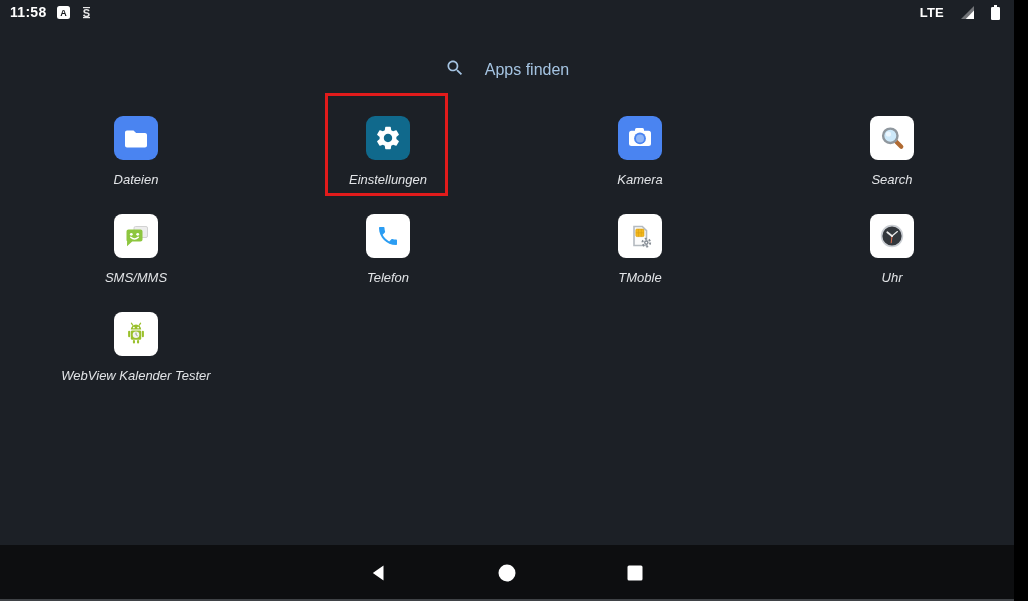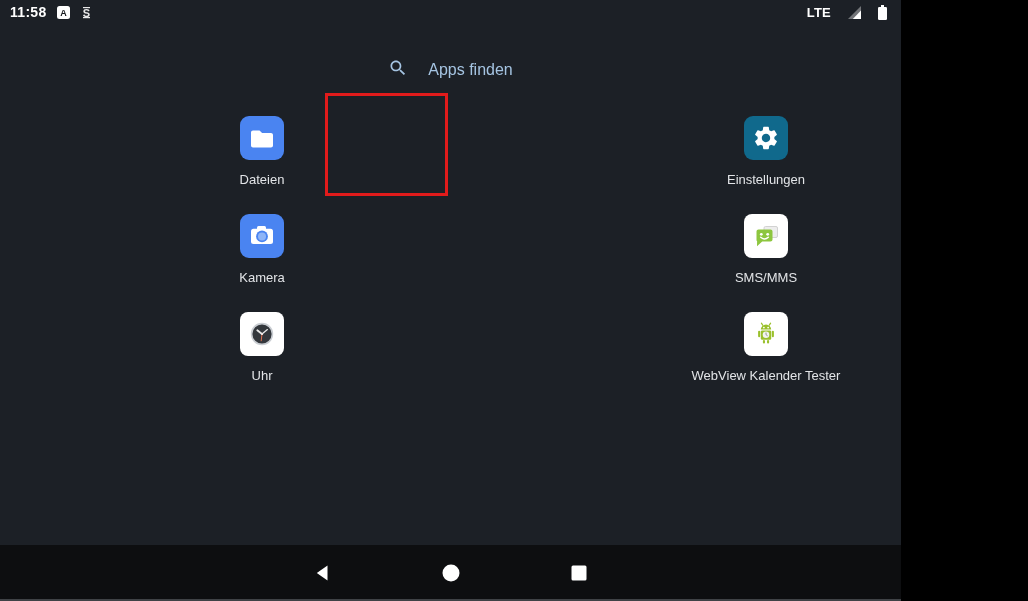--- a/index.html
+++ b/index.html
@@ -1,32 +1,32 @@
 <!DOCTYPE html>
 <html><head>
 <meta charset="utf-8">
 <style>
   html,body{margin:0;padding:0;background:#000;}
-  .screen{position:relative;width:901px;height:601px;background:#1c2026;overflow:hidden;
+  .screen{position:relative;width:1014px;height:601px;background:#1c2026;overflow:hidden;
           font-family:"Liberation Sans","DejaVu Sans",sans-serif;-webkit-font-smoothing:antialiased;}
   
   .statusbar{position:absolute;top:0;left:0;right:0;height:24px;display:flex;align-items:center;
              justify-content:space-between;padding:0 10px;box-sizing:border-box;color:#fff;}
   .sb-left{display:flex;align-items:center;gap:10px;}
   .sb-time{font-size:14px;font-weight:bold;letter-spacing:.3px;}
   .sb-right{display:flex;align-items:center;gap:16px;padding-right:4px;}
   .sb-net{font-size:13px;font-weight:bold;letter-spacing:.2px;}
   .sb-ic{display:flex;align-items:center;}
   
   .search{position:absolute;top:56px;left:0;right:0;height:28px;display:flex;align-items:center;
           justify-content:center;gap:20px;cursor:pointer;}
   .search-label{font-size:16px;color:#a5c4e2;}
   
   .app-grid{position:absolute;top:116px;left:10px;width:1008px;display:grid;
-            grid-template-columns:repeat(2,1fr);grid-auto-rows:98px;}
+            grid-template-columns:repeat(4,1fr);grid-auto-rows:98px;font-style:italic;}
   .app{display:flex;flex-direction:column;align-items:center;cursor:pointer;}
   .app-icon{width:44px;height:44px;display:block;}
   .app-label{margin-top:12px;font-size:13px;color:#e2e4e7;white-space:nowrap;}
   
   .highlight-box{position:absolute;left:325px;top:93px;width:123px;height:103px;
                  border:3px solid #e11b1b;box-sizing:border-box;pointer-events:none;}
   
   .navbar{position:absolute;left:0;right:0;top:545px;height:56px;background:#0d0e10;display:flex;
           align-items:center;justify-content:center;gap:88px;box-sizing:border-box;}
   .nav-btn{width:40px;height:40px;display:flex;align-items:center;justify-content:center;cursor:pointer;
@@ -108,34 +108,64 @@
           <rect width="44" height="44" rx="9" fill="#4a84f1"></rect>
           <rect x="17" y="12" width="9" height="6" rx="1.5" fill="#fff"></rect>
           <rect x="11" y="14.8" width="22" height="15.2" rx="2.5" fill="#fff"></rect>
           <circle cx="22" cy="22.4" r="5.9" fill="#4a84f1"></circle>
           <circle cx="22" cy="22.4" r="4" fill="#8fb5f7"></circle>
         </svg>
       <span class="app-label">Kamera</span>
     </div>
 
 
+    <div class="app">
+      <svg class="app-icon" viewBox="0 0 44 44">
+          <rect width="44" height="44" rx="8" fill="#fff"></rect>
+          <line x1="25.8" y1="25.2" x2="31.3" y2="30.8" stroke="#b06a32" stroke-width="4.2" stroke-linecap="round"></line>
+          <circle cx="20.3" cy="19.8" r="7.2" fill="#cde9fa" stroke="#8f979e" stroke-width="2.4"></circle>
+          <circle cx="18.5" cy="18" r="2.6" fill="#edf8ff" opacity=".95"></circle>
+        </svg>
+      <span class="app-label">Search</span>
+    </div>
 
     <div class="app">
       <svg class="app-icon" viewBox="0 0 44 44">
           <rect width="44" height="44" rx="8" fill="#fff"></rect>
           <rect x="20" y="12.5" width="13.5" height="11" rx="1.5" fill="#ededed" stroke="#d2d2d2"></rect>
           <path d="M12.5 17.5c0-1.1.9-2 2-2h12c1.1 0 2 .9 2 2v8c0 1.1-.9 2-2 2h-8.3L13 32.3l.1-5c-.4-.4-.6-.9-.6-1.4z" fill="#8dc63f"></path>
           <circle cx="17.3" cy="20.3" r="1.4" fill="#fff"></circle>
           <circle cx="23.7" cy="20.3" r="1.4" fill="#fff"></circle>
           <path d="M16.7 23.3c2.5 2.2 5.2 2.2 7.6 0" stroke="#fff" stroke-width="1.5" fill="none" stroke-linecap="round"></path>
         </svg>
       <span class="app-label">SMS/MMS</span>
     </div>
 
-
+    <div class="app">
+      <svg class="app-icon" viewBox="0 0 44 44">
+          <rect width="44" height="44" rx="8" fill="#fff"></rect>
+          <g transform="translate(10,10)">
+            <path fill="#2b9df3" d="M6.62 10.79c1.44 2.83 3.76 5.14 6.59 6.59l2.2-2.2c.27-.27.67-.36 1.02-.24 1.12.37 2.33.57 3.57.57.55 0 1 .45 1 1V20c0 .55-.45 1-1 1-9.39 0-17-7.61-17-17 0-.55.45-1 1-1h3.5c.55 0 1 .45 1 1 0 1.25.2 2.45.57 3.57.11.35.03.74-.25 1.02l-2.2 2.2z"></path>
+          </g>
+        </svg>
+      <span class="app-label">Telefon</span>
+    </div>
+
+    <div class="app">
+      <svg class="app-icon" viewBox="0 0 44 44">
+          <rect width="44" height="44" rx="8" fill="#fff"></rect>
+          <path d="M16 12.5h8.3l4.2 4.2v14.8H16z" fill="#fbfbfb" stroke="#b4bac0" stroke-width="1.6"></path>
+          <rect x="17.8" y="15" width="8.2" height="7.6" rx="1" fill="#f3b81d" stroke="#d99d12" stroke-width=".6"></rect>
+          <path d="M17.8 18.8h8.2M20.5 15v7.6M23.3 15v7.6" stroke="#d99d12" stroke-width=".6" fill="none"></path>
+          <circle cx="28.3" cy="28.6" r="3.9" fill="none" stroke="#868d95" stroke-width="1.9" stroke-dasharray="2 2.1"></circle>
+          <circle cx="28.3" cy="28.6" r="2.3" fill="#868d95"></circle>
+          <circle cx="28.3" cy="28.6" r=".9" fill="#fff"></circle>
+        </svg>
+      <span class="app-label">TMoble</span>
+    </div>
 
     <div class="app">
       <svg class="app-icon" viewBox="0 0 44 44">
           <rect width="44" height="44" rx="8" fill="#fff"></rect>
           <circle cx="22" cy="22" r="10.4" fill="#33373c" stroke="#c9cdd2" stroke-width="1.6"></circle>
           <line x1="22" y1="22" x2="17.3" y2="18.3" stroke="#e8e8e8" stroke-width="1.8" stroke-linecap="round"></line>
           <line x1="22" y1="22" x2="27.4" y2="17.6" stroke="#e8e8e8" stroke-width="1.3" stroke-linecap="round"></line>
           <line x1="22" y1="22" x2="21.2" y2="28.8" stroke="#e0704f" stroke-width="1" stroke-linecap="round"></line>
           <circle cx="22" cy="22" r="1.1" fill="#f0f0f0"></circle>
         </svg>

